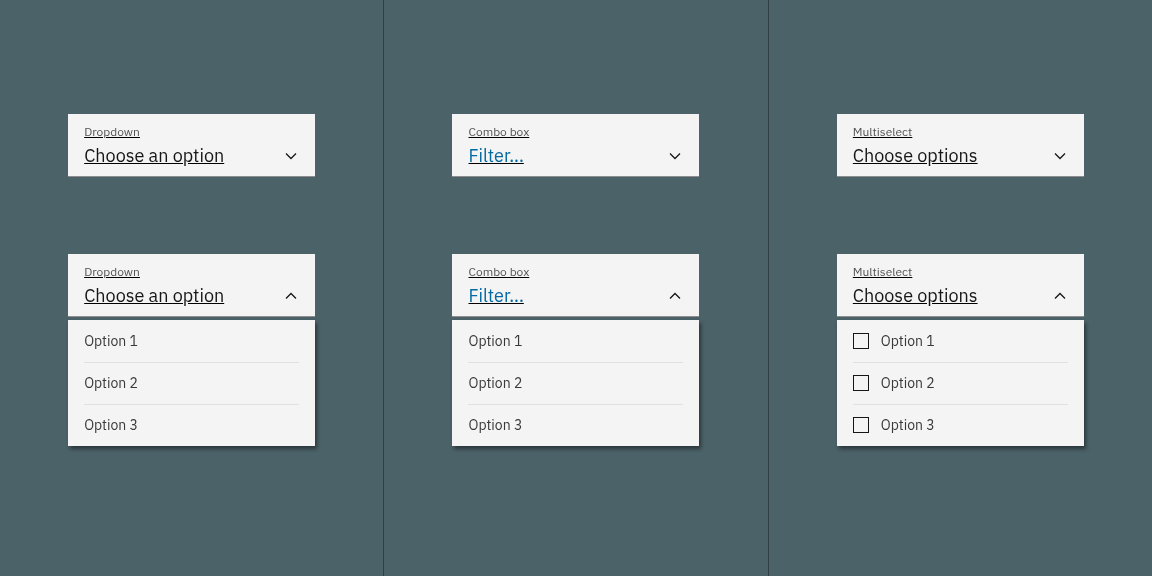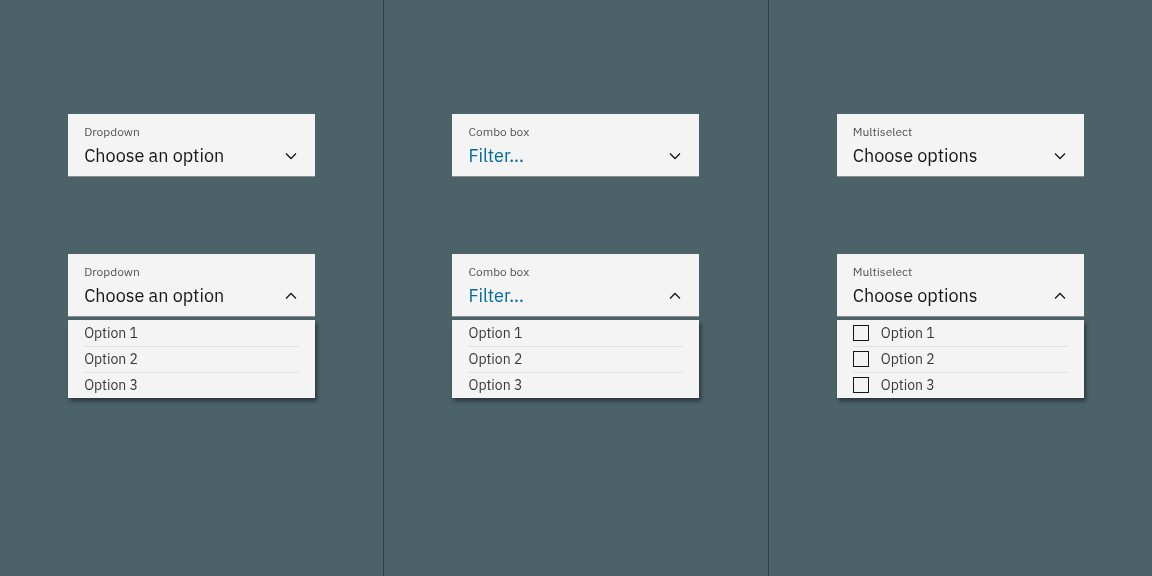--- a/index.html
+++ b/index.html
@@ -25,20 +25,21 @@
   .col:last-child { border-right: none; }
 
   .field {
     width: 247px;
     background: #f4f4f4;
     border-bottom: 1px solid #8d8d8d;
     padding: 10px 16px 10px 16px;
     position: relative;
     display: flex;
     flex-direction: column;
+    text-decoration: underline;
   }
   .field.top { position: absolute; top: 114px; }
   .field.bottom { position: absolute; top: 254px; }
 
   .label {
     font-size: 12px;
     color: #525252;
     line-height: 16px;
     margin-bottom: 6px;
   }
@@ -64,21 +65,21 @@
   .chev svg { width: 16px; height: 16px; display: block; }
 
   .menu {
     width: 247px;
     background: #f4f4f4;
     box-shadow: 2px 3px 4px rgba(0,0,0,0.45);
     position: absolute;
     top: 320px;
   }
   .menu-item {
-    padding: 4px 16px;
+    padding: 12px 16px;
     font-size: 14px;
     color: #393939;
     display: flex;
     align-items: center;
     position: relative;
   }
   .menu-item + .menu-item::before {
     content: "";
     position: absolute;
     left: 16px;

